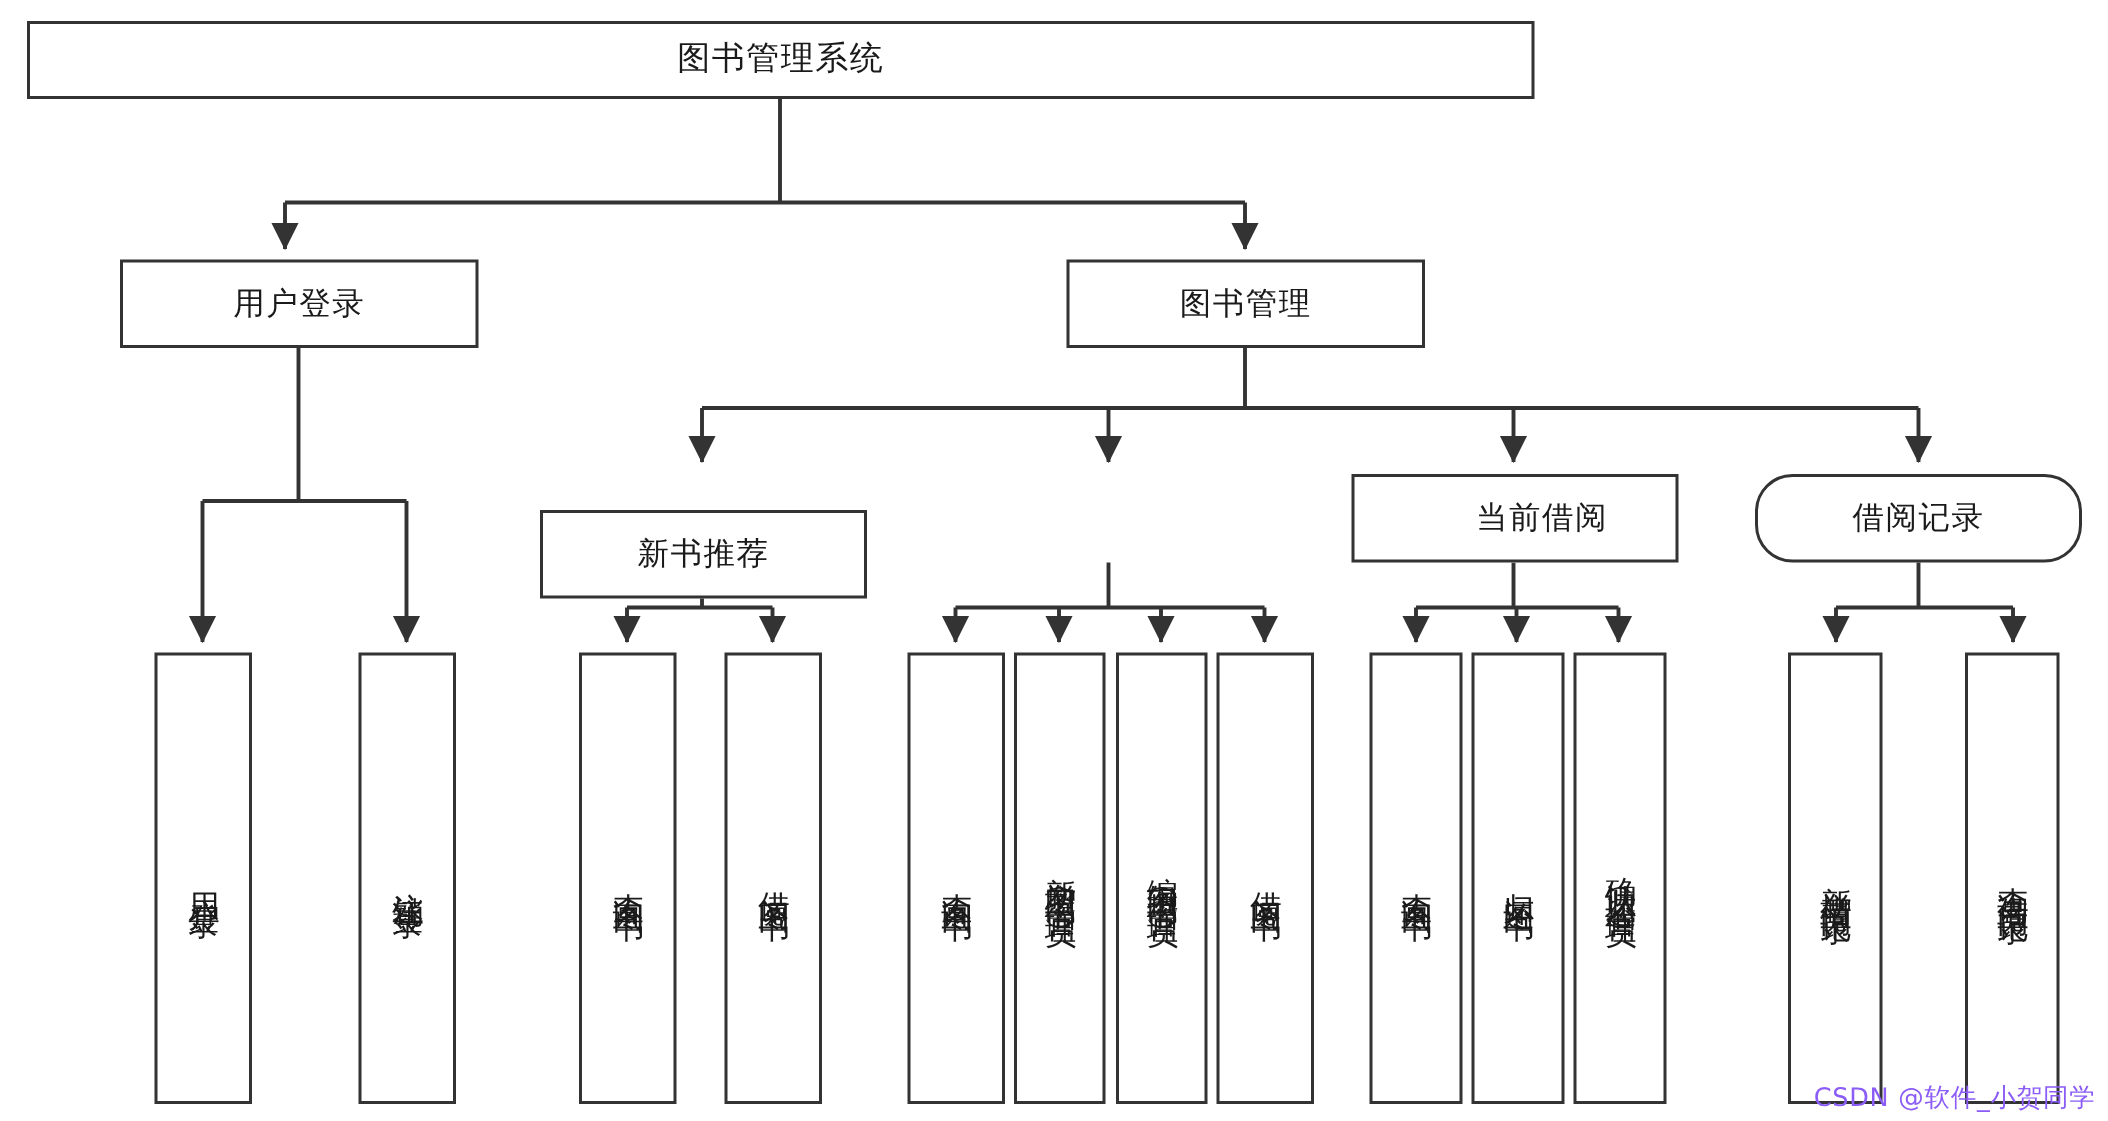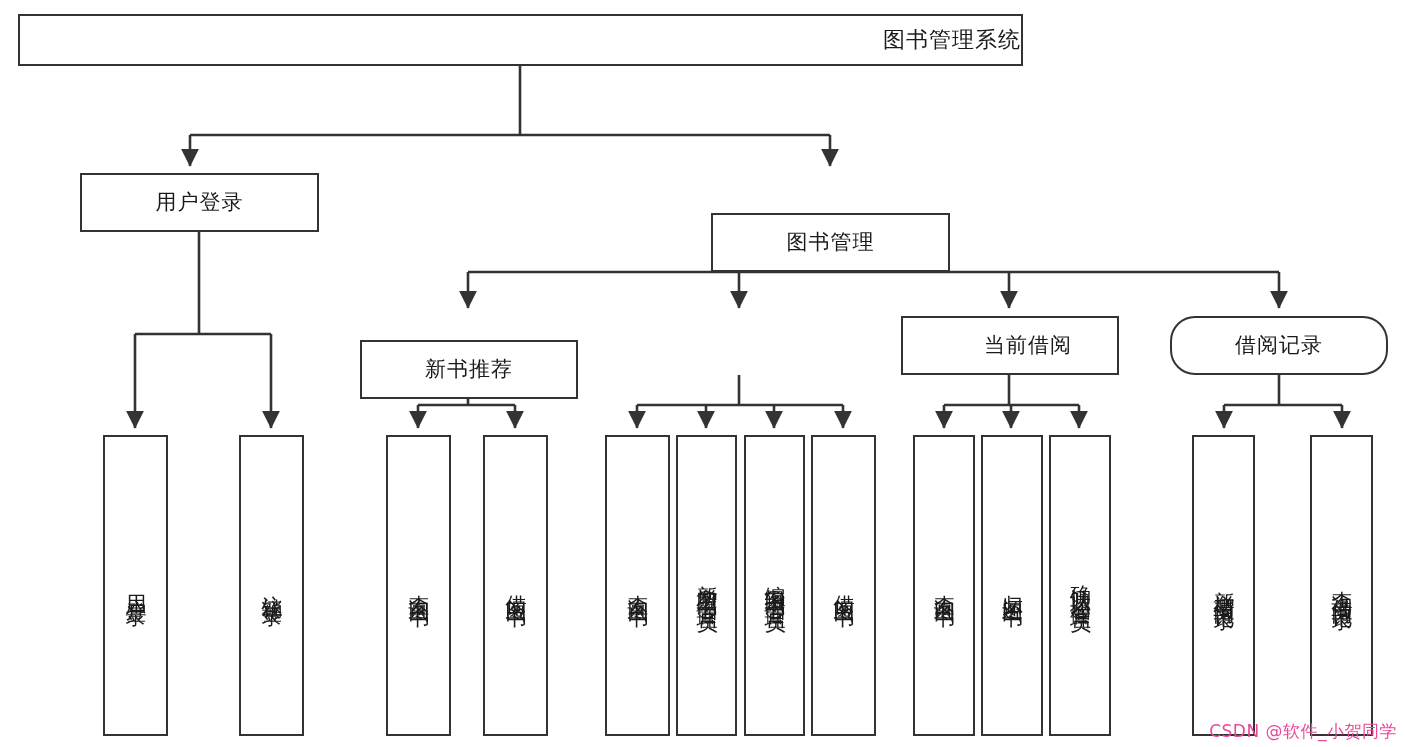--- a/index.html
+++ b/index.html
@@ -31,41 +31,40 @@
     color:#1a1a1a;
     text-align:center;
     line-height:1.25;
   }
   .node.h{
     font-size:21px;
     letter-spacing:1px;
   }
   .node.root{
     font-size:22px;
-    justify-content:flex-end;
   }
   .node.v{
     font-size:21px;
     writing-mode:vertical-rl;
     text-orientation:upright;
     letter-spacing:4px;
     line-height:1;
     padding:6px 0;
   }
   .node.v .vtxt{
     writing-mode:vertical-rl;
     text-orientation:upright;
     display:block;
   }
   .watermark{
     position:absolute;
     right:8px;
     bottom:4px;
     font-size:17px;
-    color:#ec4899;
+    color:#8b5cf6;
     letter-spacing:0.5px;
     white-space:nowrap;
   }
 </style>
 </head>
 <body>
 
 <div id="canvas">
 
   <svg id="wires" viewBox="0 0 1405 747">
@@ -118,21 +117,21 @@
     </g>
   </svg>
 
   <div class="node h root" style="left:18px;top:14px;width:1005px;height:52px;">
     <span>图书管理系统</span>
   </div>
 
   <div class="node h" style="left:80px;top:173px;width:239px;height:59px;">
     <span>用户登录</span>
   </div>
-  <div class="node h" style="left:711px;top:173px;width:239px;height:59px;margin-top:40px;">
+  <div class="node h" style="left:711px;top:173px;width:239px;height:59px;">
     <span>图书管理</span>
   </div>
 
   <div class="node h" style="left:360px;top:316px;width:218px;height:59px;margin-top:24px;">
     <span>新书推荐</span>
   </div>
   <div class="node h" style="left:901px;top:316px;width:218px;height:59px;padding-left:36px;">
     <span>当前借阅</span>
   </div>
   <div class="node h" style="left:1170px;top:316px;width:218px;height:59px;border-radius:25px;">

